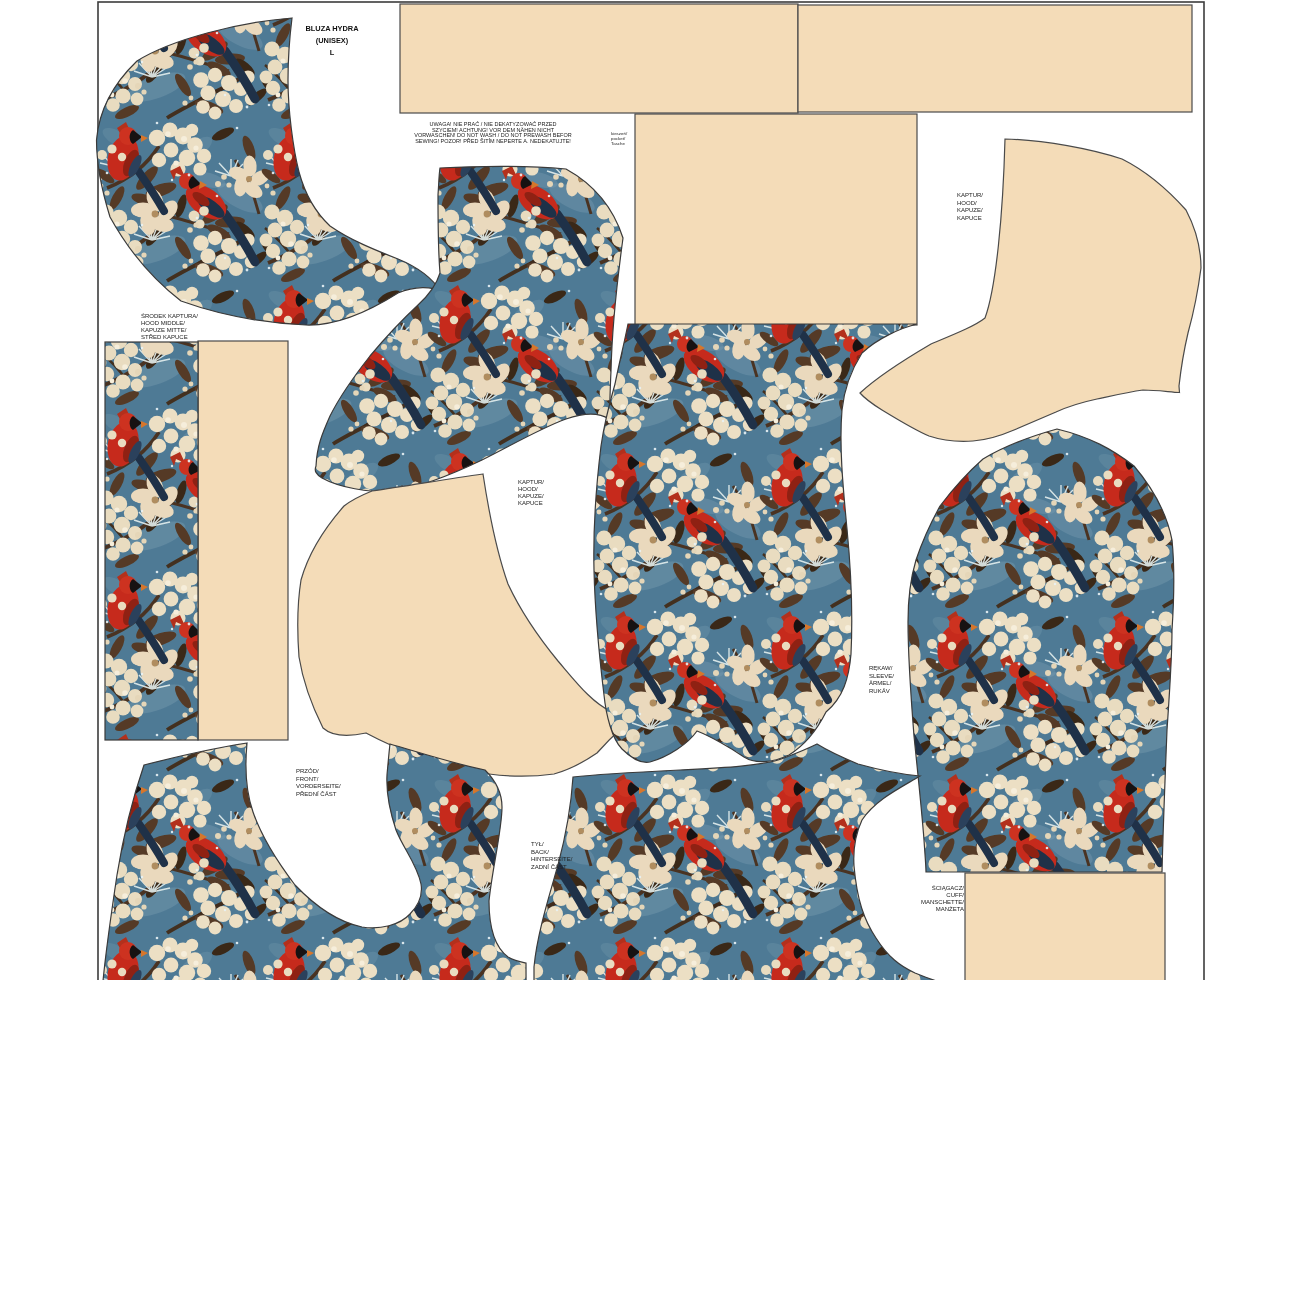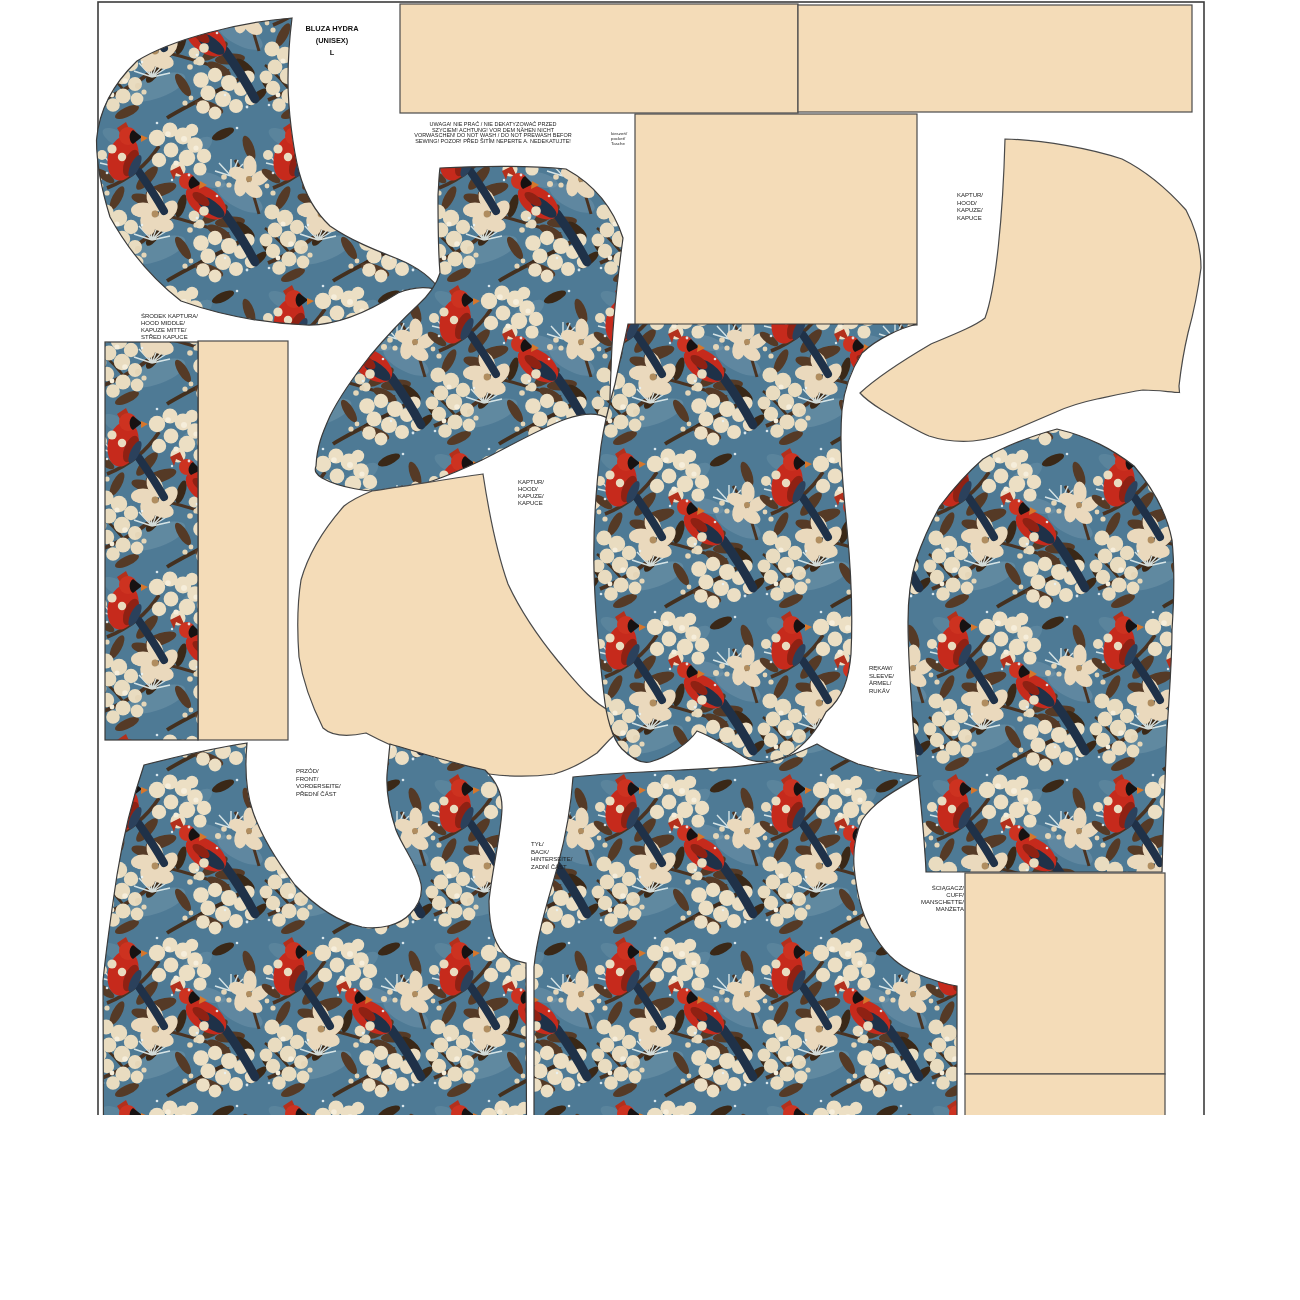--- a/index.html
+++ b/index.html
@@ -1,16 +1,16 @@
 <!DOCTYPE html>
 <html><head>
 <meta charset="utf-8">
 <style>
   html,body{margin:0;padding:0;background:#ffffff;}
-  .page{width:1300px;height:1115px;position:relative;font-family:"Liberation Sans", sans-serif;}
+  .page{width:1300px;height:980px;position:relative;font-family:"Liberation Sans", sans-serif;}
   svg{display:block;}
 </style>
 </head>
 <body>
 <div class="page">
 <svg width="1300" height="1300" viewBox="0 0 1300 1300" xmlns="http://www.w3.org/2000/svg">
 <defs>
 
 <g id="tile">
   <ellipse cx="60" cy="132" rx="30" ry="11" fill="#7da0b4" opacity="0.38" transform="rotate(-20 60 132)"></ellipse>

